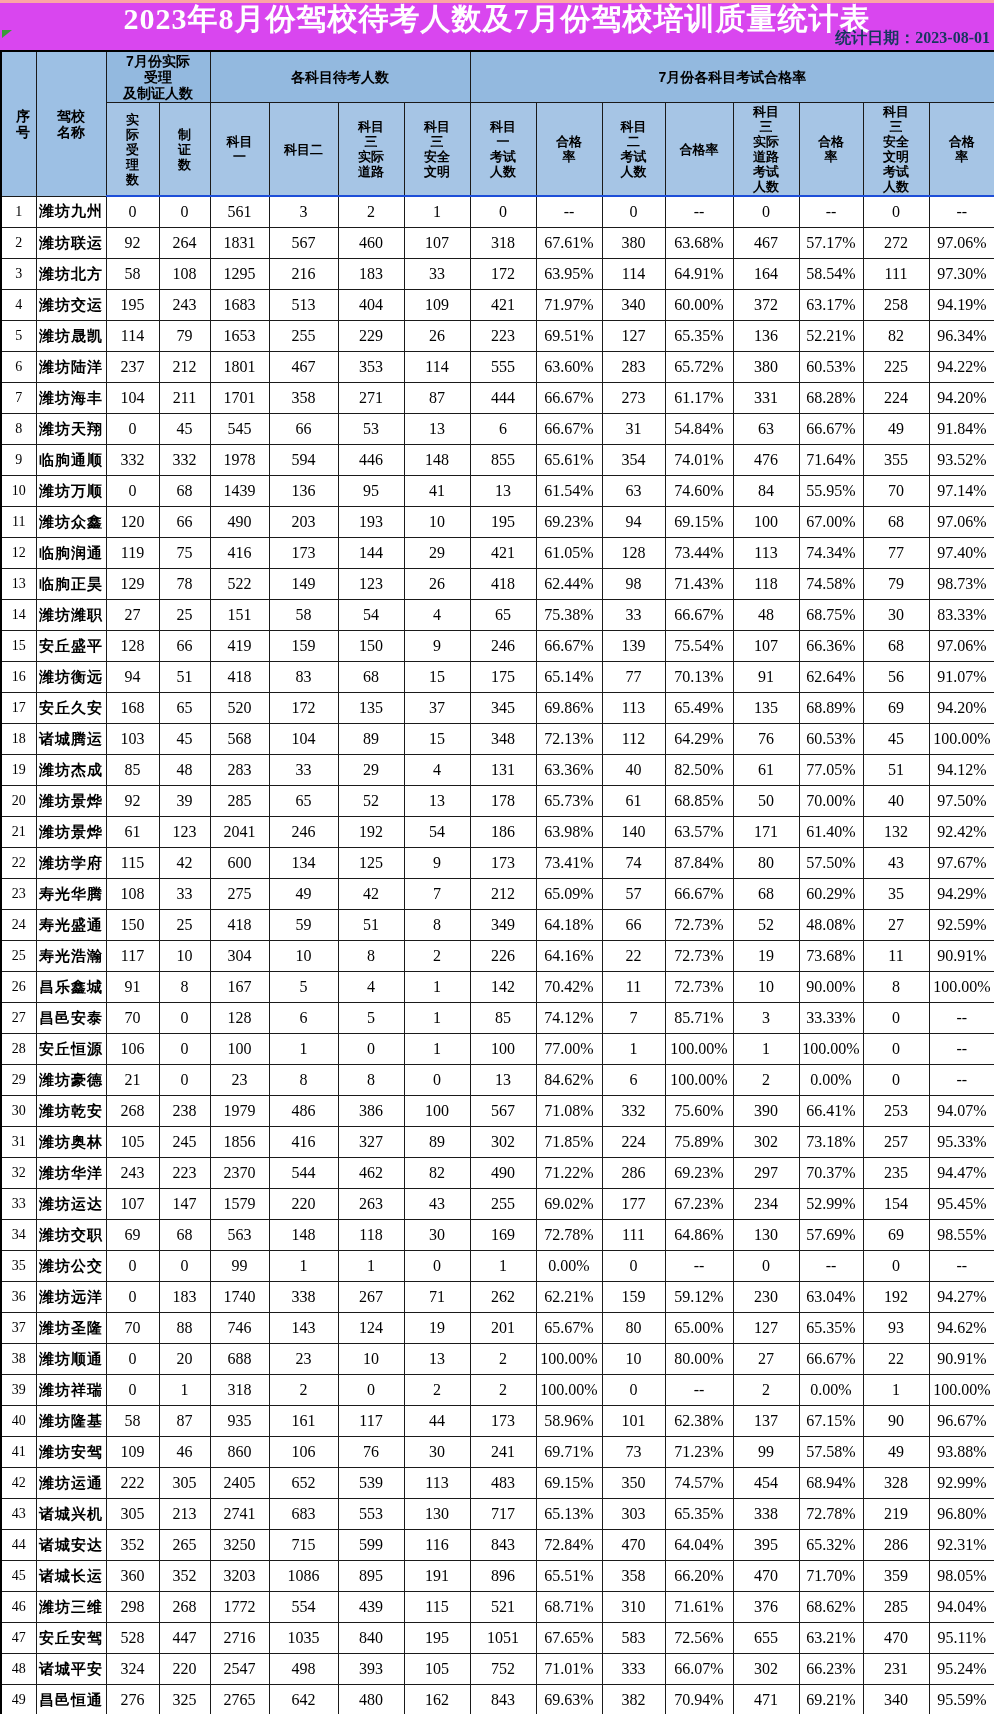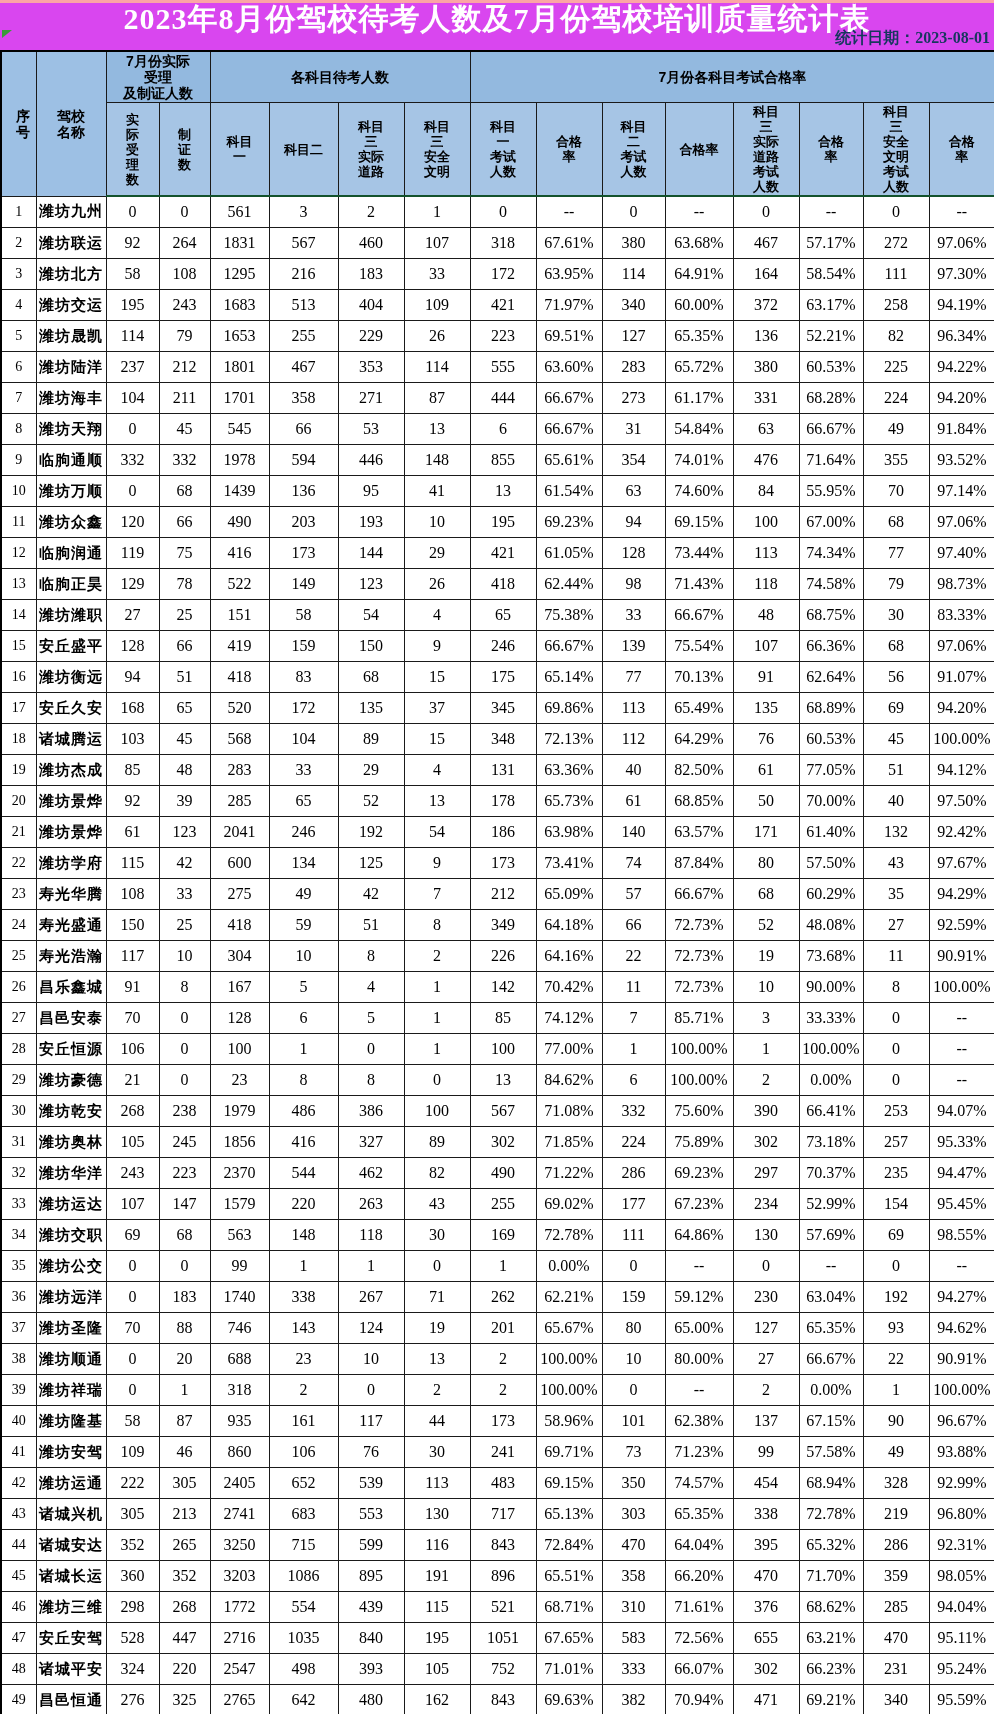--- a/index.html
+++ b/index.html
@@ -58,21 +58,21 @@
     border:1px solid #1a1a1a;
     text-align:center;
     vertical-align:middle;
     white-space:pre-line;
     padding:1px 14px;
     font-family:"Liberation Sans","DejaVu Sans",sans-serif;
   }
   thead tr.group-row th{background:#93b9df;height:42px;font-size:14px;}
   thead tr.sub-row th{background:#a6c5e5;height:54px;font-size:13px;line-height:15px;}
   thead tr.group-row th.span2{background:#9dc0e4;}
-  thead tr:last-child th{border-bottom:2px solid #14532d;}
+  thead tr:last-child th{border-bottom:2px solid #1d4ed8;}
   table.stats td{
     border:1px solid #1a1a1a;
     background:#ffffff;
     height:30px;
     text-align:center;
     vertical-align:middle;
     font-size:16px;
     color:#000000;
     padding:0;
     overflow:hidden;

